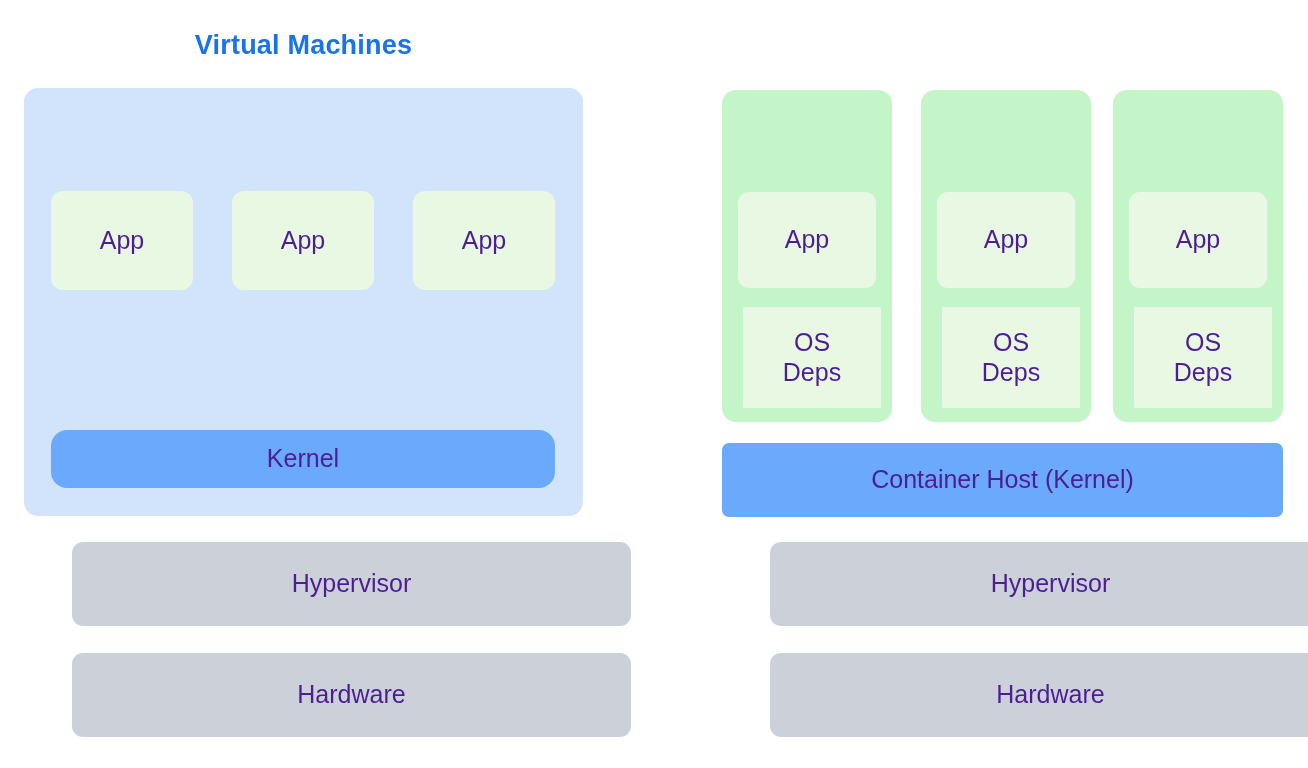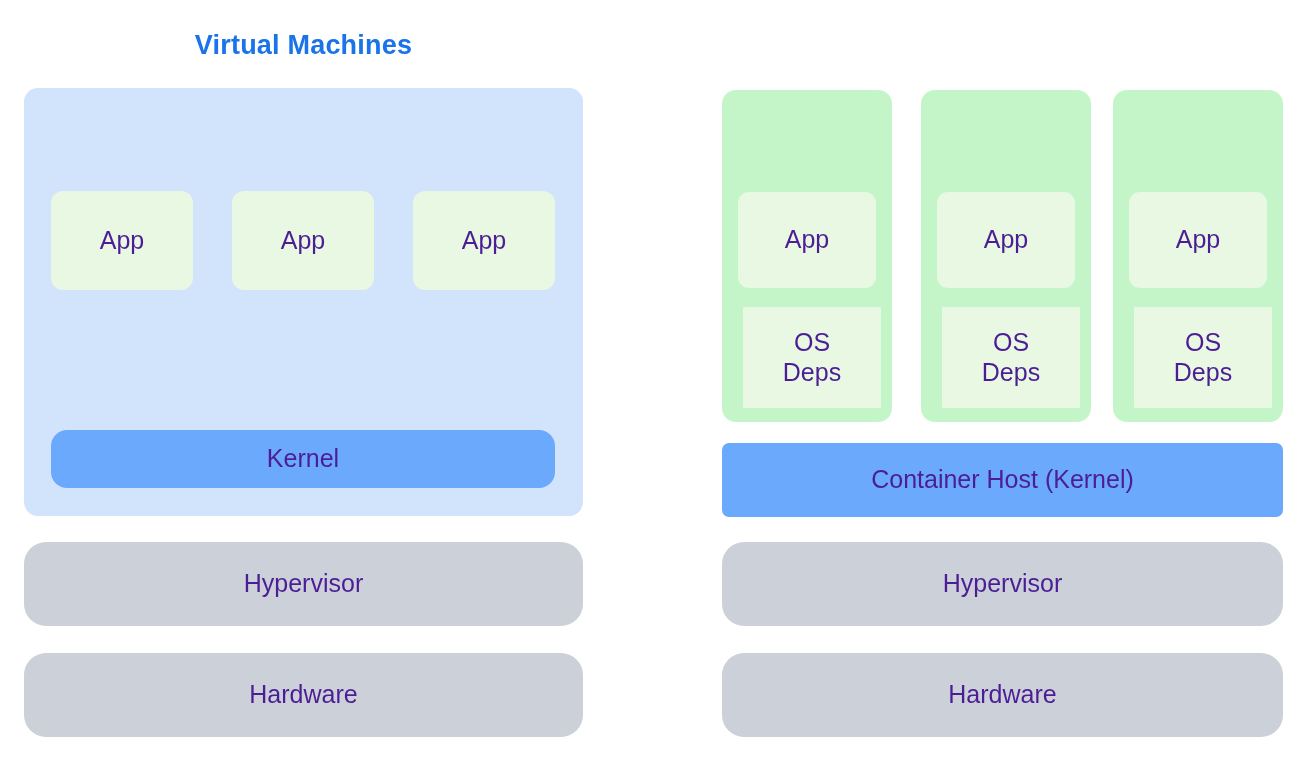--- a/index.html
+++ b/index.html
@@ -132,22 +132,23 @@
     top: 443px;
     width: 561px;
     height: 74px;
     background: #6aa9fc;
     border-radius: 7px;
   }
 
   
   .base-bar {
     background: #ccd1d9;
-    border-radius: 22px;
+    border-radius: 11px;
     height: 84px;
+    margin-left: 48px;
   }
   #vm-hypervisor  { left: 24px;  top: 542px; width: 559px; }
   #vm-hardware    { left: 24px;  top: 653px; width: 559px; }
   #ct-hypervisor  { left: 722px; top: 542px; width: 561px; }
   #ct-hardware    { left: 722px; top: 653px; width: 561px; }
 </style>
 </head>
 <body>
 
 <div id="stage">

